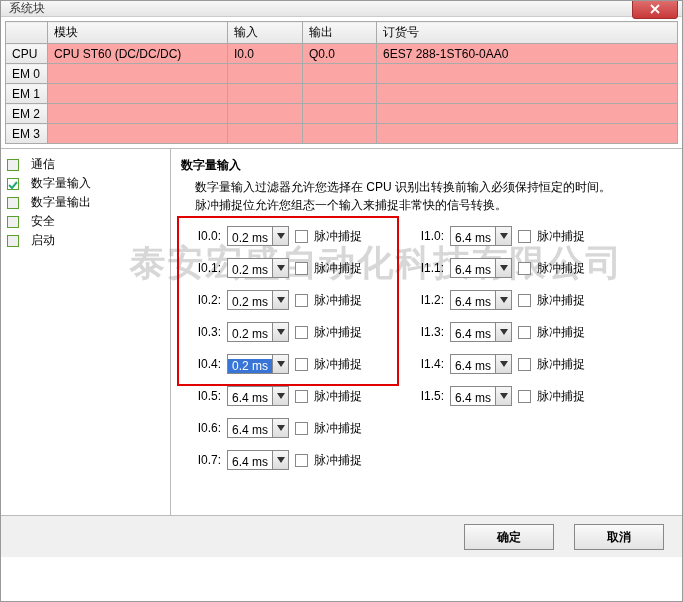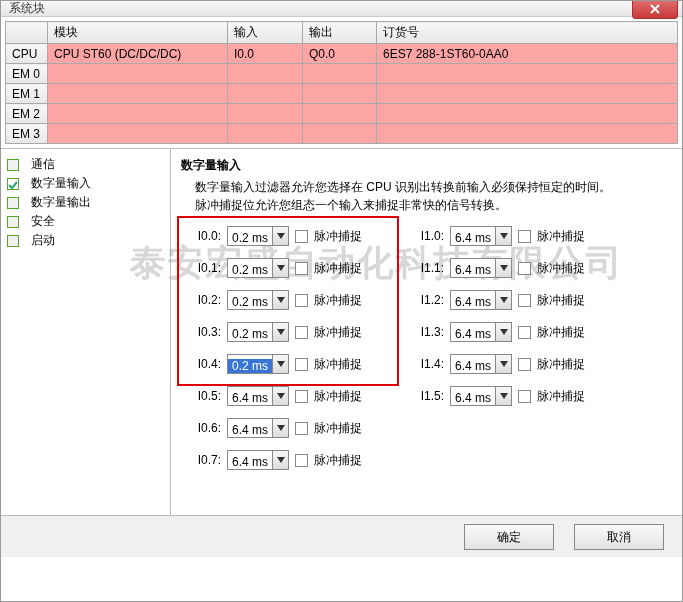--- a/index.html
+++ b/index.html
@@ -32,21 +32,21 @@
 .io-row .lbl { width: 32px; text-align: right; }
 .combo { display: flex; align-items: flex-end; border: 1px solid #888; height: 20px; width: 62px; background: #fff; }
 .combo.sel .val { background: #3875d7; color: #fff; }
 .combo .val { flex: 1; padding: 0 4px; }
 .combo .arrow { width: 16px; height: 18px; border-left: 1px solid #888; background: linear-gradient(#f7f7f7, #ddd); display: flex; align-items: center; justify-content: center; }
 .combo .arrow svg { width: 8px; height: 6px; }
 .chk { width: 13px; height: 13px; border: 1px solid #888; background: #fff; display: inline-block; }
 
 .redbox { position: absolute; border: 2px solid #e00000; pointer-events: none; }
 
-.footer { height: 42px; border-top: 1px solid #bbb; display: flex; align-items: center; justify-content: flex-end; gap: 20px; padding: 4px 18px; background: #f0f0f0; }
+.footer { height: 42px; border-top: 1px solid #bbb; display: flex; align-items: center; justify-content: flex-end; gap: 20px; padding: 4px 18px; background: #f0f0f0; font-weight: bold; }
 .btn { width: 90px; height: 26px; border: 1px solid #888; background: linear-gradient(#fafafa, #e3e3e3); text-align: center; line-height: 24px; cursor: pointer; }
 </style>
 </head>
 <body>
 
 <div class="titlebar">
   <span class="title">系统块</span>
   <div class="close-btn">
     <svg viewBox="0 0 10 10">
         <path d="M1 1 L9 9 M9 1 L1 9" stroke="#fff" stroke-width="1.8"></path>

